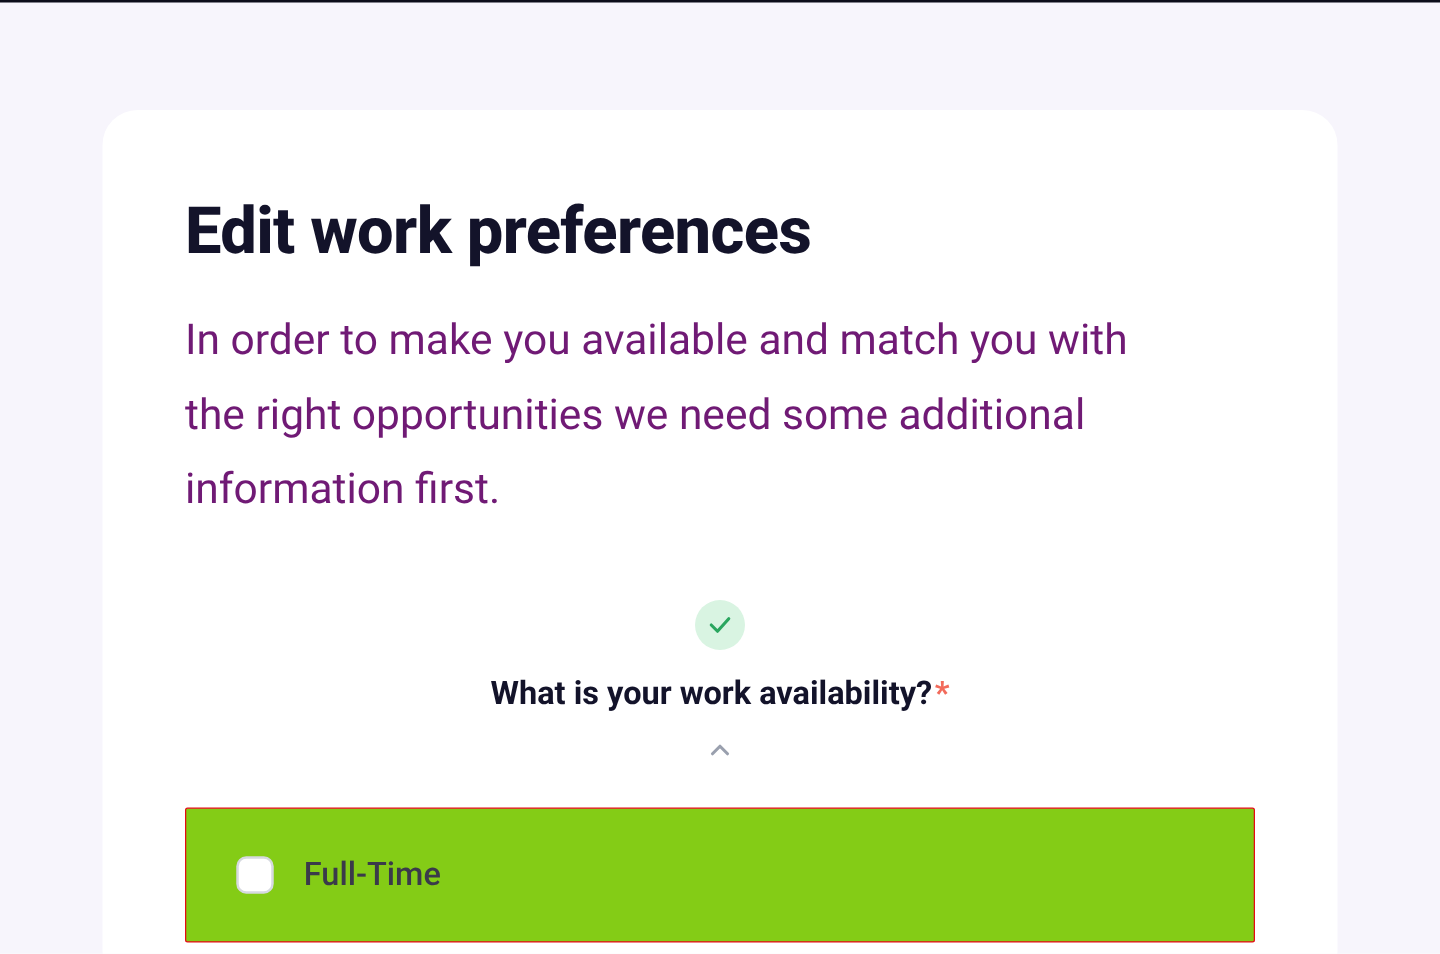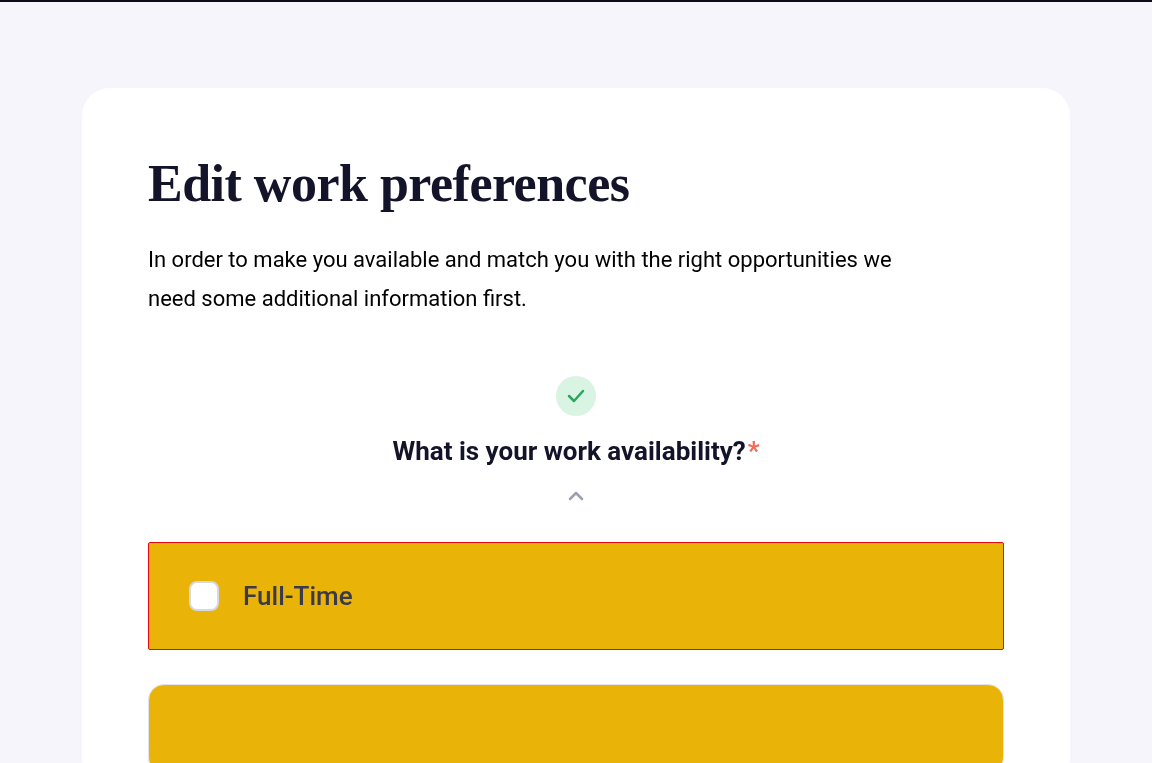--- a/index.html
+++ b/index.html
@@ -26,26 +26,25 @@
       padding: 66px 66px 0 66px;
       height: 700px;
       position: relative;
     }
     .page-title {
       font-size: 52px;
       font-weight: 800;
       color: #13132a;
       letter-spacing: -0.5px;
       margin-bottom: 28px;
-      font-family: Liberation Serif, serif;
     }
     .page-description {
-      font-size: 22px;
+      font-size: 34px;
       line-height: 1.75;
-      color: #000000;
+      color: #701a75;
       max-width: 760px;
       margin-bottom: 58px;
     }
     .question-row {
       display: flex;
       align-items: center;
       gap: 20px;
       margin-bottom: 36px;
       cursor: pointer;
       flex-direction: column;
@@ -76,21 +75,21 @@
       font-weight: 700;
     }
     .chevron {
       width: 20px;
       height: 20px;
       color: #9aa0ae;
       flex-shrink: 0;
     }
     .option-box {
       border: 1.5px solid #e50914;
-      background: #eab308;
+      background: #84cc16;
       border-radius: 2px;
       padding: 38px 40px;
       display: flex;
       align-items: center;
       gap: 24px;
       margin-bottom: 34px;
     }
     .option-box.plain {
       border: 1px solid #e2e4ea;
       border-radius: 16px;

